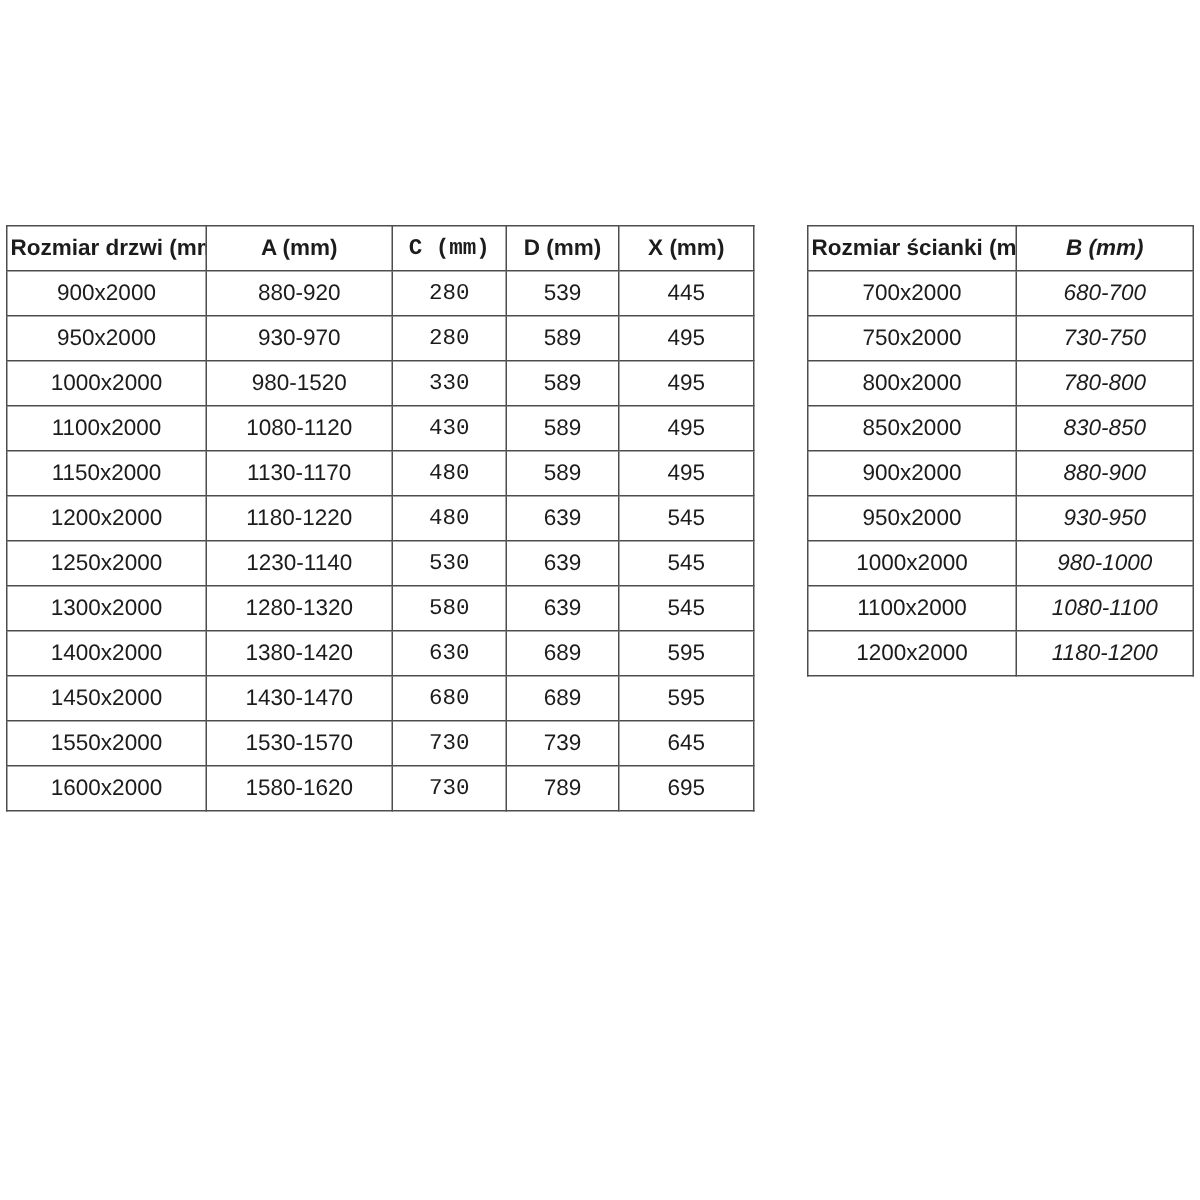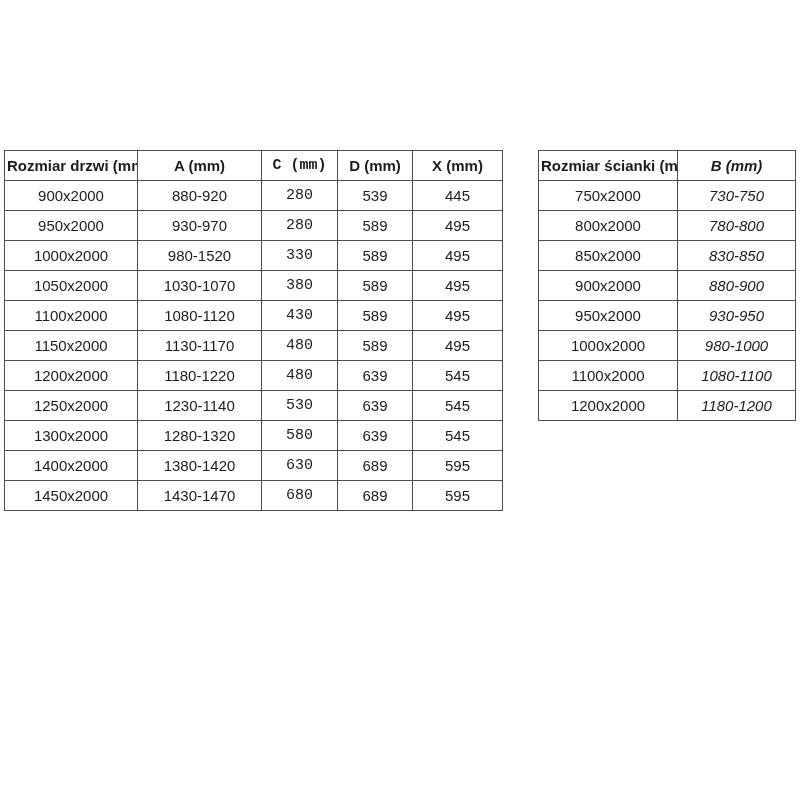--- a/index.html
+++ b/index.html
@@ -78,27 +78,20 @@
           <td>495</td>
         </tr>
         <tr>
           <td>1000x2000</td>
           <td>980-1520</td>
           <td>330</td>
           <td>589</td>
           <td>495</td>
         </tr>
         <tr>
-          <td>1050x2000</td>
-          <td>1030-1070</td>
-          <td>380</td>
-          <td>589</td>
-          <td>495</td>
-        </tr>
-        <tr>
           <td>1100x2000</td>
           <td>1080-1120</td>
           <td>430</td>
           <td>589</td>
           <td>495</td>
         </tr>
         <tr>
           <td>1150x2000</td>
           <td>1130-1170</td>
           <td>480</td>
@@ -133,30 +126,48 @@
           <td>689</td>
           <td>595</td>
         </tr>
         <tr>
           <td>1450x2000</td>
           <td>1430-1470</td>
           <td>680</td>
           <td>689</td>
           <td>595</td>
         </tr>
+        <tr>
+          <td>1550x2000</td>
+          <td>1530-1570</td>
+          <td>730</td>
+          <td>739</td>
+          <td>645</td>
+        </tr>
+        <tr>
+          <td>1600x2000</td>
+          <td>1580-1620</td>
+          <td>730</td>
+          <td>789</td>
+          <td>695</td>
+        </tr>
       </tbody>
     </table>
   <table class="spec" id="walls-table">
       <thead>
         <tr>
           <th>Rozmiar ścianki (mm)</th>
           <th>B (mm)</th>
         </tr>
       </thead>
       <tbody>
+        <tr>
+          <td>700x2000</td>
+          <td>680-700</td>
+        </tr>
         <tr>
           <td>750x2000</td>
           <td>730-750</td>
         </tr>
         <tr>
           <td>800x2000</td>
           <td>780-800</td>
         </tr>
         <tr>
           <td>850x2000</td>

